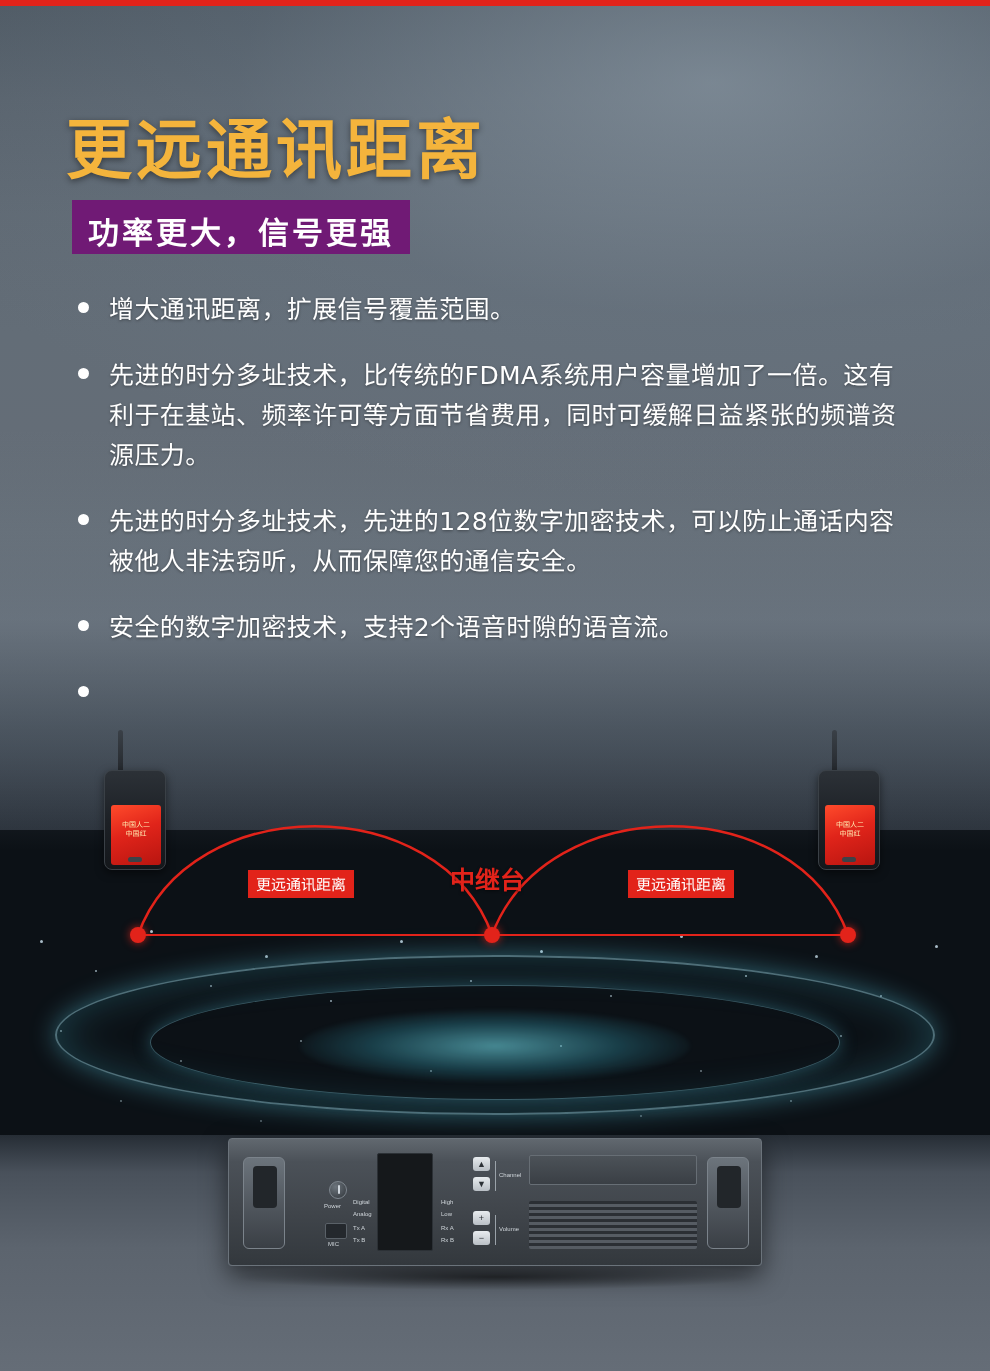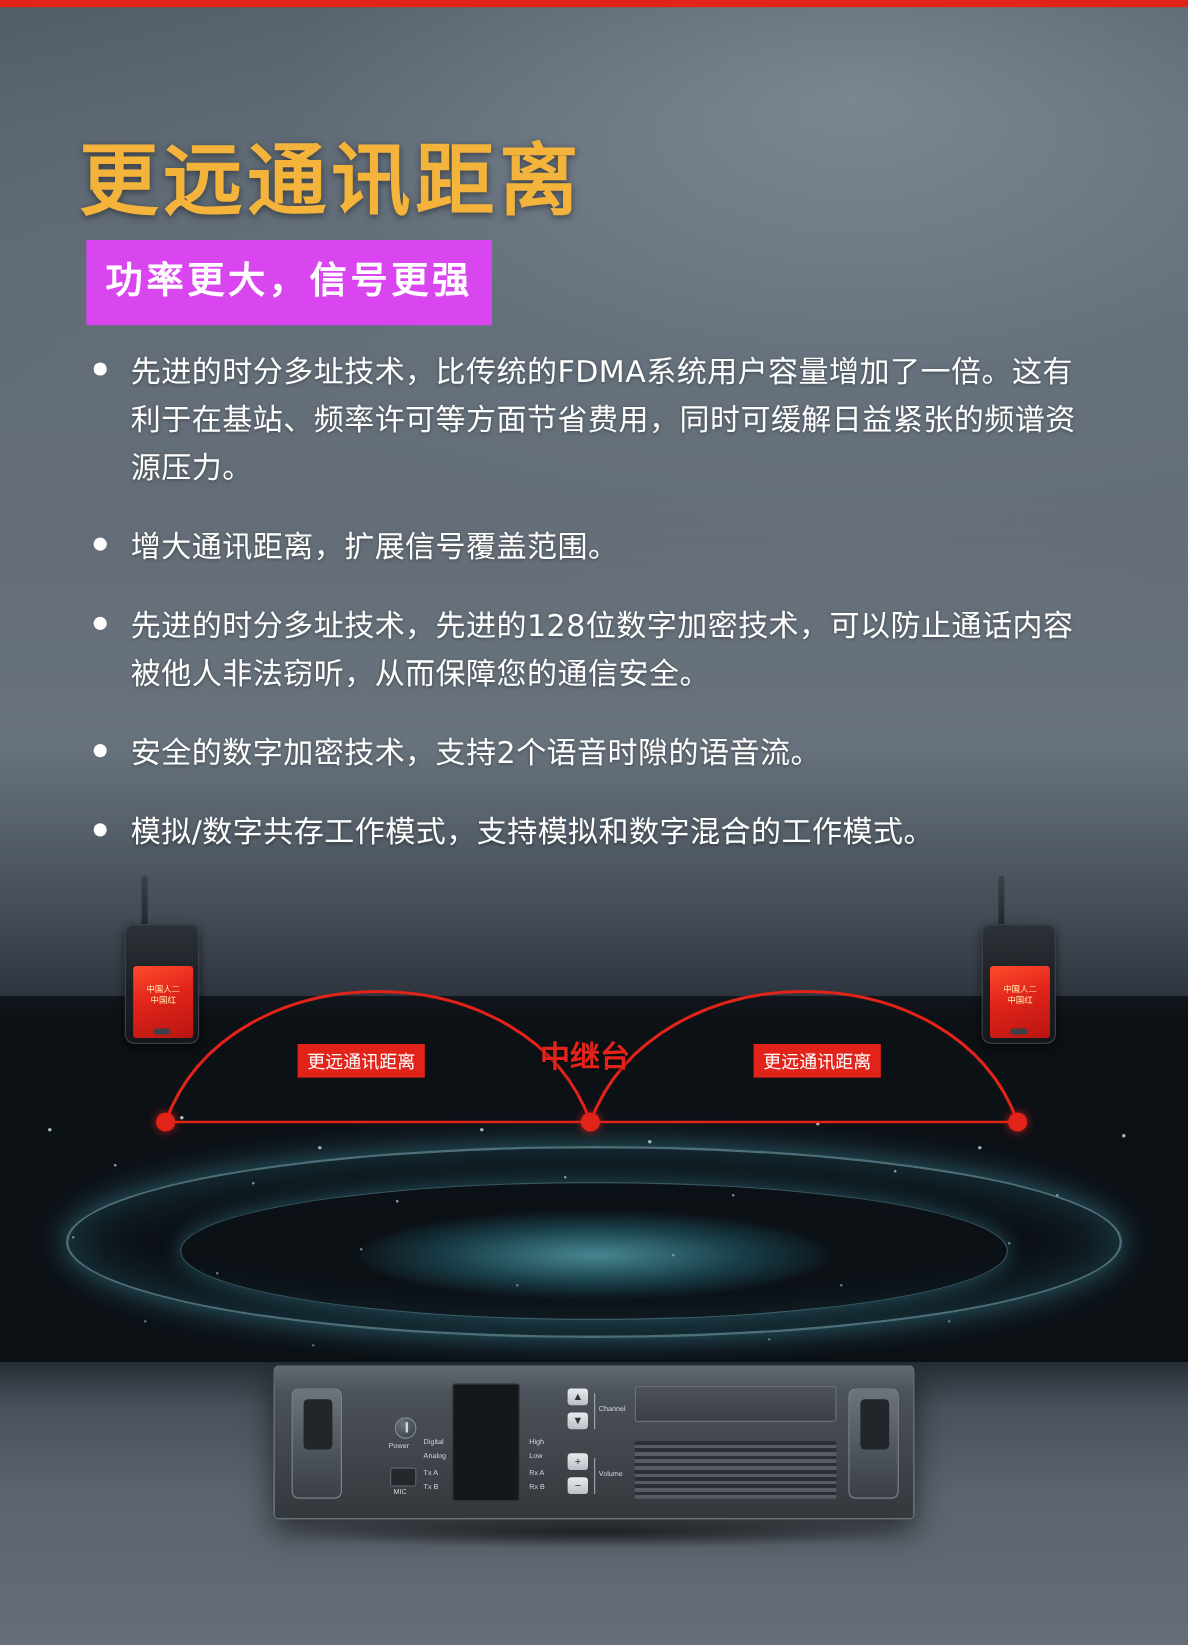--- a/index.html
+++ b/index.html
@@ -69,25 +69,25 @@
   
   .headline {
     position: absolute; left: 66px; top: 96px;
     font-size: 66px; font-weight: bold; color: #f4b43c;
     letter-spacing: 4px;
     text-shadow: 0 2px 6px rgba(0,0,0,0.45);
     font-family: "DejaVu Sans", "Liberation Sans", sans-serif;
   }
   .subbadge {
     position: absolute; left: 72px; top: 200px;
-    background: #d946ef;
+    background: #701a75;
     color: #ffffff;
     font-size: 31px;
     font-weight: bold;
-    padding: 8px 16px 18px 16px;
+    padding: 8px 16px 1px 16px;
     letter-spacing: 3px;
     font-family: "DejaVu Sans", "Liberation Sans", sans-serif;
   }
   
   .bullets {
     position: absolute; left: 78px; top: 290px; width: 840px;
   }
   .bullet {
     display: flex;
     align-items: flex-start;
@@ -270,37 +270,36 @@
   <div class="glow-ring2"></div>
   <div class="glow-core"></div>
   <div class="city-floor"></div>
 
   <div class="headline">更远通讯距离</div>
   <div class="subbadge">功率更大，信号更强</div>
 
   <div class="bullets">
     <div class="bullet">
       <span class="dotmark"></span>
+      <span class="btxt">增大通讯距离，扩展信号覆盖范围。</span>
+    </div>
+    <div class="bullet">
+      <span class="dotmark"></span>
       <span class="btxt">先进的时分多址技术，比传统的FDMA系统用户容量增加了一倍。这有利于在基站、频率许可等方面节省费用，同时可缓解日益紧张的频谱资源压力。</span>
     </div>
     <div class="bullet">
       <span class="dotmark"></span>
-      <span class="btxt">增大通讯距离，扩展信号覆盖范围。</span>
-    </div>
-    <div class="bullet">
-      <span class="dotmark"></span>
       <span class="btxt">先进的时分多址技术，先进的128位数字加密技术，可以防止通话内容被他人非法窃听，从而保障您的通信安全。</span>
     </div>
     <div class="bullet">
       <span class="dotmark"></span>
       <span class="btxt">安全的数字加密技术，支持2个语音时隙的语音流。</span>
     </div>
     <div class="bullet">
       <span class="dotmark"></span>
-      <span class="btxt">模拟/数字共存工作模式，支持模拟和数字混合的工作模式。</span>
     </div>
   </div>
 
   <div class="diagram">
     <svg width="990" height="230" viewBox="0 0 990 230">
       <line x1="138" y1="205" x2="848" y2="205" stroke="#e2231a" stroke-width="2"></line>
       <path d="M138,205 C 190,60 440,60 492,205" fill="none" stroke="#e2231a" stroke-width="2.5"></path>
       <path d="M492,205 C 546,60 796,60 848,205" fill="none" stroke="#e2231a" stroke-width="2.5"></path>
     </svg>
     <div class="node-dot" style="left:130px; top:197px;"></div>

